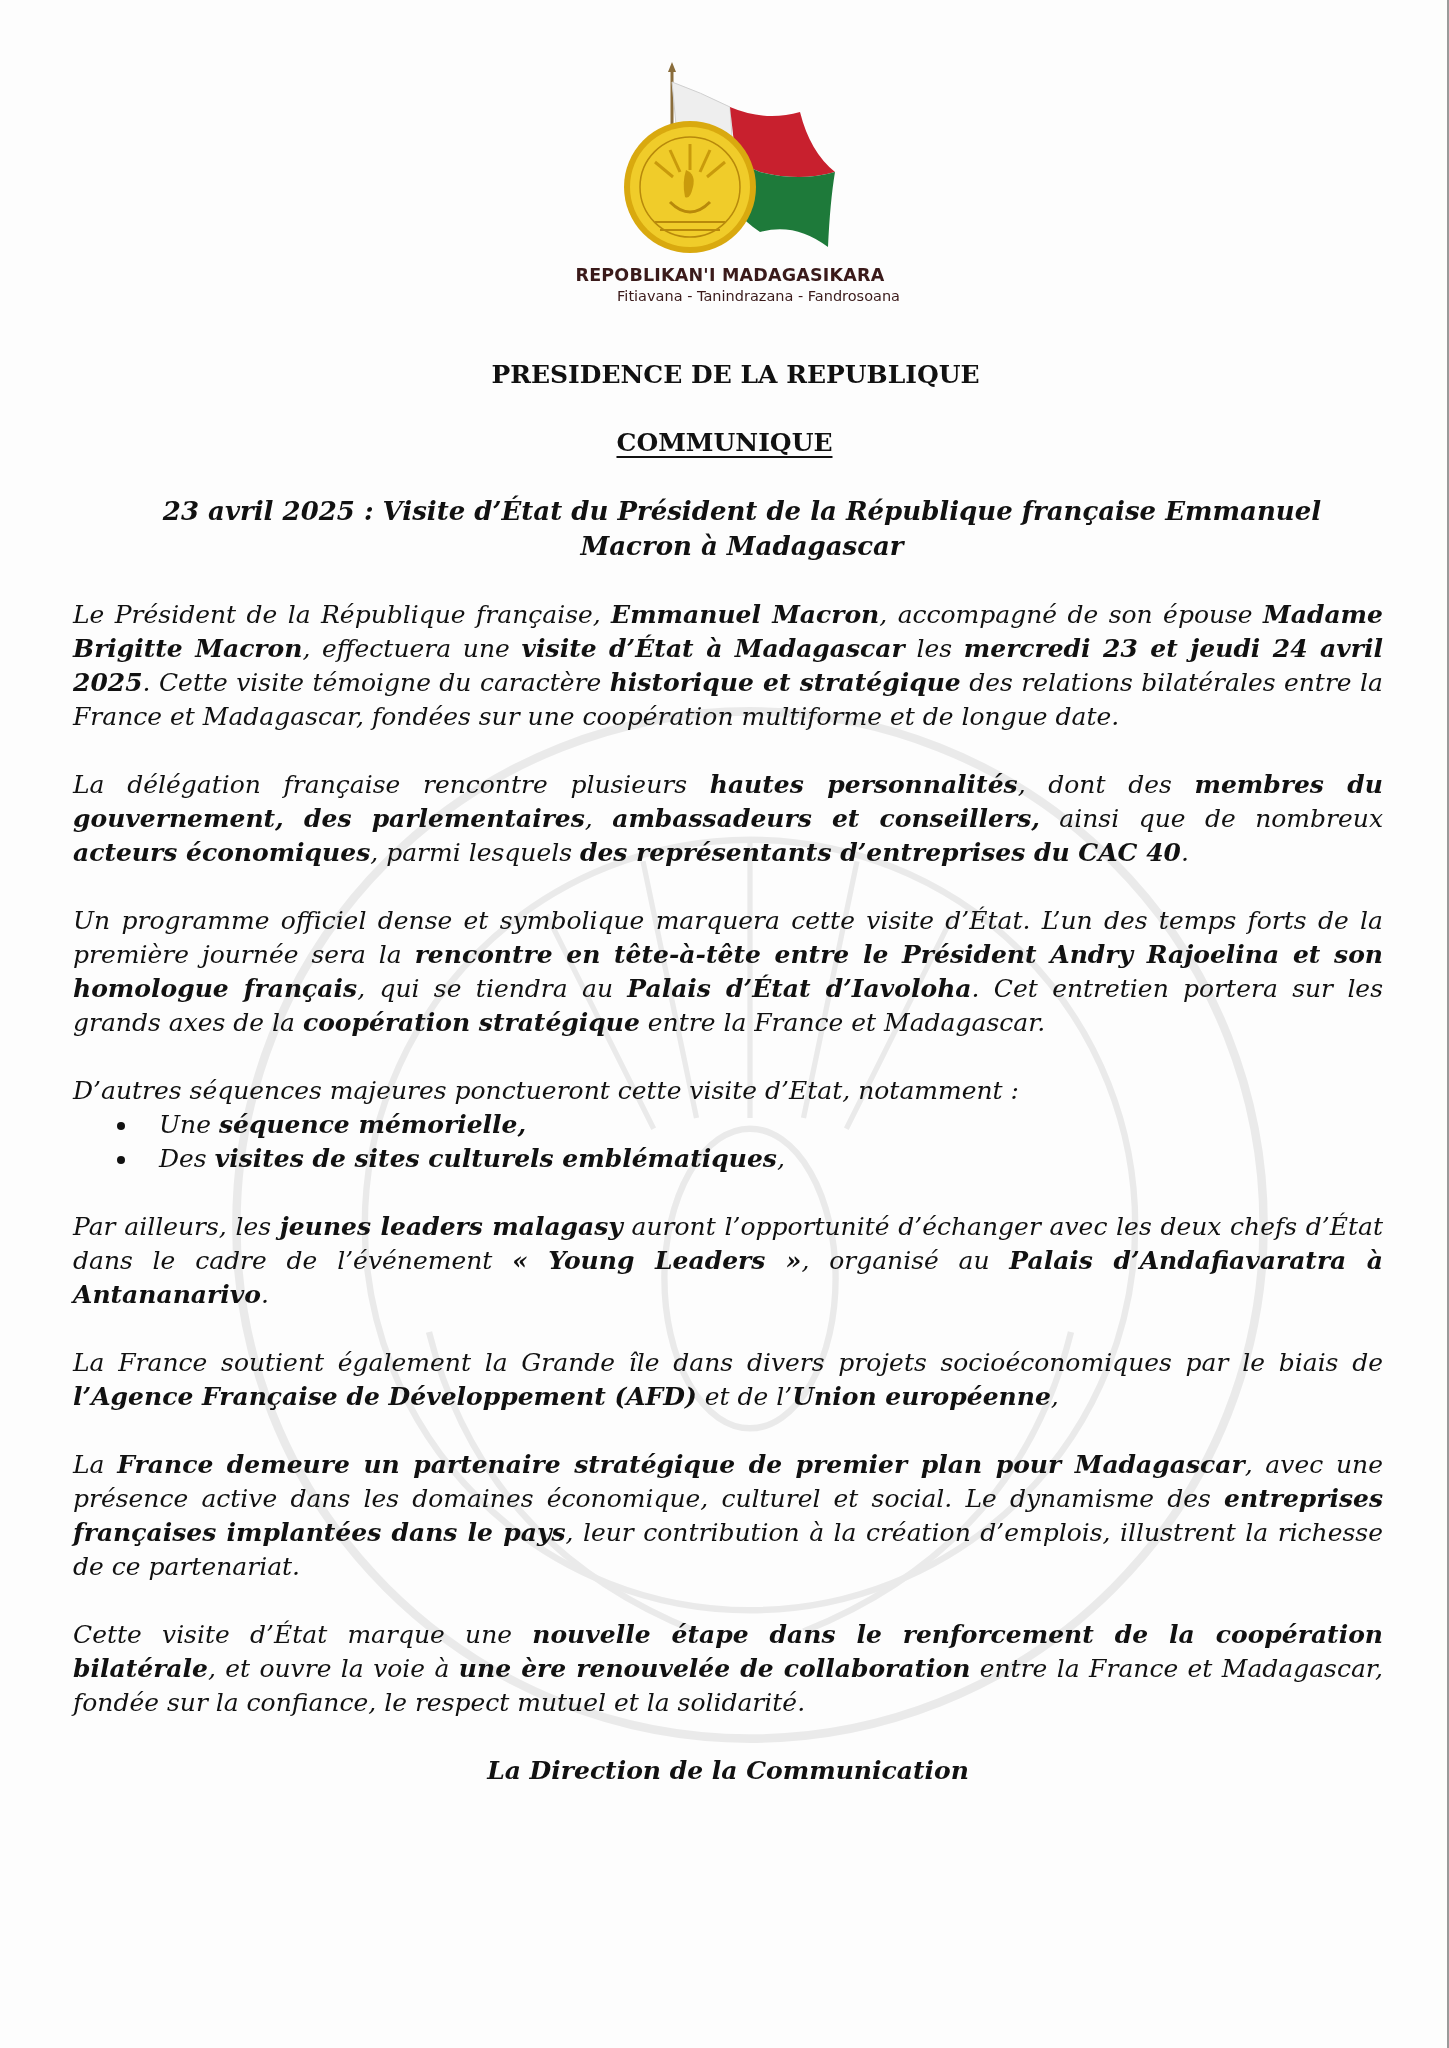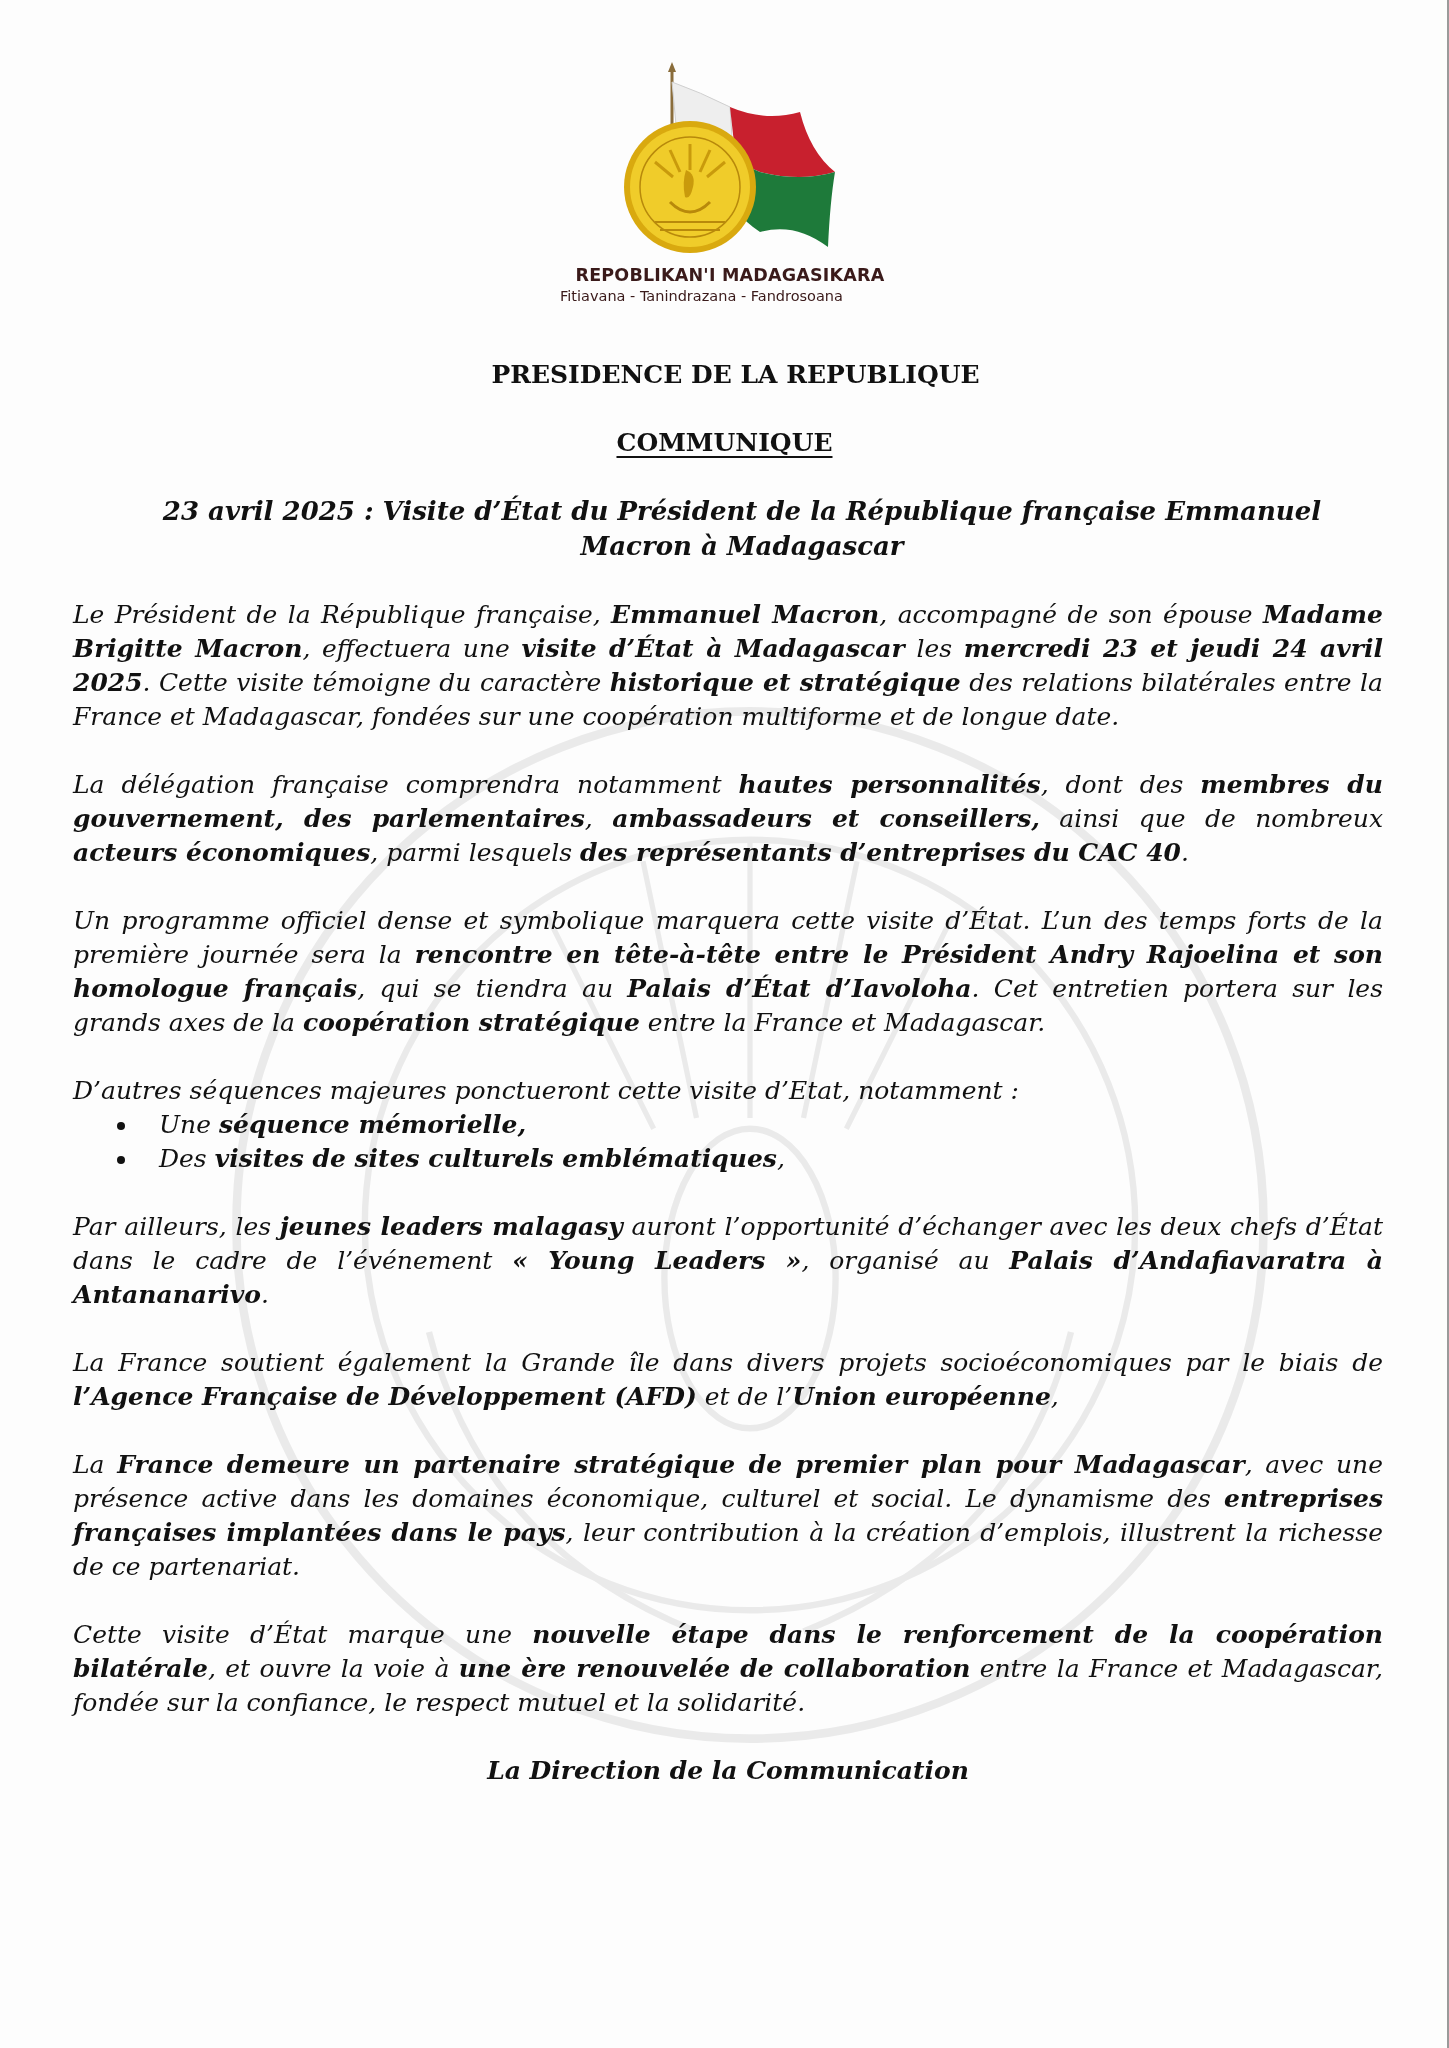--- a/index.html
+++ b/index.html
@@ -9,21 +9,21 @@
     }
     .right-edge { position: absolute; top: 0; right: 0; width: 2px; height: 2048px; background: #9a9a9a; }
     .watermark { position: absolute; left: 215px; top: 690px; width: 1070px; height: 1070px; opacity: 0.07; pointer-events: none; }
     .logo { position: absolute; left: 560px; top: 62px; width: 340px; height: 250px; }
     .logo svg { position: absolute; left: 0; top: 0; }
     .logo-title {
       position: absolute; left: 0; top: 203px; width: 340px; text-align: center;
       font-family: "DejaVu Sans", "Liberation Sans", sans-serif; font-weight: bold; font-size: 17.5px; color: #3a1a1a; letter-spacing: 0.2px;
     }
     .logo-motto {
-      position: absolute; left: 0; top: 226px; width: 340px; text-align: left;
+      position: absolute; left: 0; top: 226px; width: 340px; text-align: right;
       font-family: "DejaVu Sans", "Liberation Sans", sans-serif; font-size: 14.5px; color: #3a1a1a;
     }
     .heading {
       position: absolute; left: 0; width: 1449px; text-align: center; font-weight: bold; font-size: 25px; color: #111;
     }
     .h-presidence { top: 360px; padding-left: 11px; }
     .h-communique { top: 428px; text-decoration: underline; text-underline-offset: 5px; text-decoration-thickness: 2px; }
     .doc-title {
       position: absolute; left: 117px; width: 1250px; top: 494px; text-align: center;
       font-weight: bold; font-style: italic; font-size: 26px; line-height: 35px;
@@ -87,21 +87,21 @@
   <div class="logo-motto">Fitiavana - Tanindrazana - Fandrosoana</div>
 </div>
 
 <div class="heading h-presidence">PRESIDENCE DE LA REPUBLIQUE</div>
 <div class="heading h-communique">COMMUNIQUE</div>
 <div class="doc-title">23 avril 2025 : Visite d’État du Président de la République française Emmanuel Macron à Madagascar</div>
 
 <div class="body">
   <div id="paras-before">
       <div class="p"><span>Le Président de la République française, </span><b>Emmanuel Macron</b><span>, accompagné de son épouse </span><b>Madame Brigitte Macron</b><span>, effectuera une </span><b>visite d’État à Madagascar</b><span> les </span><b>mercredi 23 et jeudi 24 avril 2025</b><span>. Cette visite témoigne du caractère </span><b>historique et stratégique</b><span> des relations bilatérales entre la France et Madagascar, fondées sur une coopération multiforme et de longue date.</span></div>
-      <div class="p"><span>La délégation française comprendra notamment </span><b>hautes personnalités</b><span>, dont des </span><b>membres du gouvernement, des parlementaires</b><span>, </span><b>ambassadeurs et conseillers,</b><span> ainsi que de nombreux </span><b>acteurs économiques</b><span>, parmi lesquels </span><b>des représentants d’entreprises du CAC 40</b><span>.</span></div>
+      <div class="p"><span>La délégation française rencontre plusieurs </span><b>hautes personnalités</b><span>, dont des </span><b>membres du gouvernement, des parlementaires</b><span>, </span><b>ambassadeurs et conseillers,</b><span> ainsi que de nombreux </span><b>acteurs économiques</b><span>, parmi lesquels </span><b>des représentants d’entreprises du CAC 40</b><span>.</span></div>
       <div class="p"><span>Un programme officiel dense et symbolique marquera cette visite d’État. L’un des temps forts de la première journée sera la </span><b>rencontre en tête-à-tête entre le Président Andry Rajoelina et son homologue français</b><span>, qui se tiendra au </span><b>Palais d’État d’Iavoloha</b><span>. Cet entretien portera sur les grands axes de la </span><b>coopération stratégique</b><span> entre la France et Madagascar.</span></div>
     </div>
   <div class="p" style="margin-bottom:0">D’autres séquences majeures ponctueront cette visite d’Etat, notamment :</div>
   <ul class="bullets" id="bullet-list">
       <li><span class="dot"></span><span>Une </span><b>séquence mémorielle,</b></li>
       <li><span class="dot"></span><span>Des </span><b>visites de sites culturels emblématiques</b><span>,</span></li>
     </ul>
   <div id="paras-after">
       <div class="p"><span>Par ailleurs, les </span><b>jeunes leaders malagasy</b><span> auront l’opportunité d’échanger avec les deux chefs d’État dans le cadre de l’événement </span><b>« Young Leaders »</b><span>, organisé au </span><b>Palais d’Andafiavaratra à Antananarivo</b><span>.</span></div>
       <div class="p"><span>La France soutient également la Grande île dans divers projets socioéconomiques par le biais de </span><b>l’Agence Française de Développement (AFD)</b><span> et de l’</span><b>Union européenne</b><span>,</span></div>

